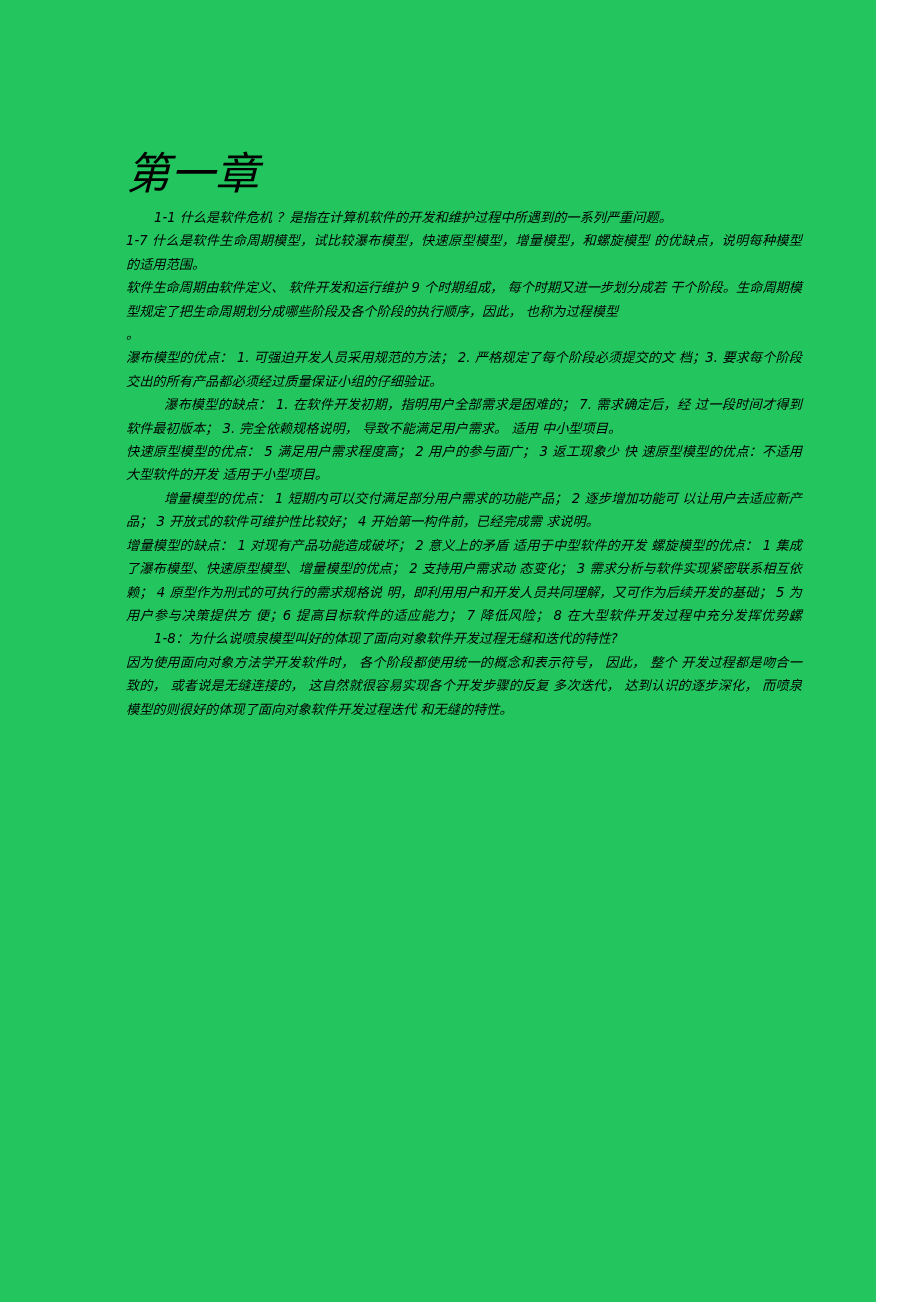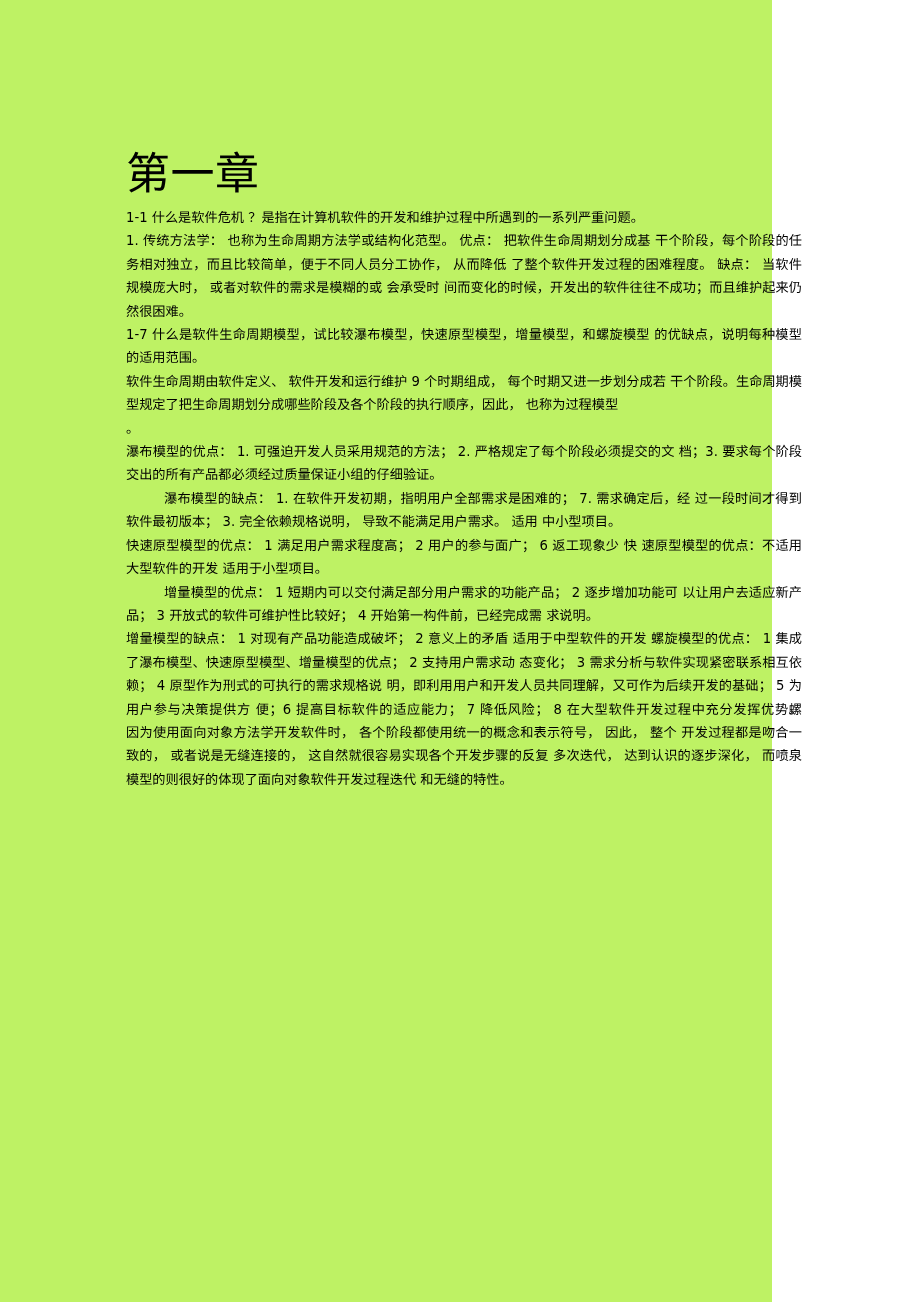--- a/index.html
+++ b/index.html
@@ -12,24 +12,25 @@
     width: 920px;
     height: 1302px;
     overflow: hidden;
     font-family: "DejaVu Sans", "Liberation Sans", sans-serif;
     color: #000000;
     -webkit-font-smoothing: none;
   }
 
   #page {
     position: relative;
-    width: 772px;
+    width: 876px;
     height: 1302px;
-    background: #bef264;
+    background: #22c55e;
     box-sizing: border-box;
+    font-style: italic;
   }
 
   #doc-body {
     position: absolute;
     left: 126px;
     top: 148px;
     width: 676px;
   }
 
   .doc-title {
@@ -55,56 +56,57 @@
     text-indent: 38px;
   }
 
   
   .stretch-last {
     text-align-last: justify;
   }
 
   .nowrap-line {
     white-space: nowrap;
+    margin-left: 28px;
   }
 </style>
 </head>
 <body>
 
 <div id="page">
   <div id="doc-body">
 
     <h1 class="doc-title">第一章</h1>
 
     <p class="para nowrap-line">1-1 什么是软件危机 ？是指在计算机软件的开发和维护过程中所遇到的一系列严重问题。</p>
 
 
 
-    <p class="para">1. 传统方法学： 也称为生命周期方法学或结构化范型。 优点： 把软件生命周期划分成基 干个阶段，每个阶段的任务相对独立，而且比较简单，便于不同人员分工协作， 从而降低 了整个软件开发过程的困难程度。 缺点： 当软件规模庞大时， 或者对软件的需求是模糊的或 会承受时 间而变化的时候，开发出的软件往往不成功；而且维护起来仍然很困难。</p>
 
 
 
 
     <p class="para">1-7 什么是软件生命周期模型，试比较瀑布模型，快速原型模型，增量模型，和螺旋模型 的优缺点，说明每种模型的适用范围。</p>
 
     <p class="para">软件生命周期由软件定义、 软件开发和运行维护 9 个时期组成， 每个时期又进一步划分成若 干个阶段。生命周期模型规定了把生命周期划分成哪些阶段及各个阶段的执行顺序，因此， 也称为过程模型</p>
 
     <p class="para">。</p>
 
     <p class="para">瀑布模型的优点： 1. 可强迫开发人员采用规范的方法； 2. 严格规定了每个阶段必须提交的文 档；3. 要求每个阶段交出的所有产品都必须经过质量保证小组的仔细验证。</p>
 
     <p class="para indent">瀑布模型的缺点： 1. 在软件开发初期，指明用户全部需求是困难的； 7. 需求确定后，经 过一段时间才得到软件最初版本； 3. 完全依赖规格说明， 导致不能满足用户需求。 适用 中小型项目。</p>
 
-    <p class="para">快速原型模型的优点： 1 满足用户需求程度高； 2 用户的参与面广； 6 返工现象少 快 速原型模型的优点：不适用大型软件的开发 适用于小型项目。</p>
+    <p class="para">快速原型模型的优点： 5 满足用户需求程度高； 2 用户的参与面广； 3 返工现象少 快 速原型模型的优点：不适用大型软件的开发 适用于小型项目。</p>
 
     <p class="para indent">增量模型的优点： 1 短期内可以交付满足部分用户需求的功能产品； 2 逐步增加功能可 以让用户去适应新产品； 3 开放式的软件可维护性比较好； 4 开始第一构件前，已经完成需 求说明。</p>
 
     <p class="para stretch-last">增量模型的缺点： 1 对现有产品功能造成破坏； 2 意义上的矛盾 适用于中型软件的开发 螺旋模型的优点： 1 集成了瀑布模型、快速原型模型、增量模型的优点； 2 支持用户需求动 态变化； 3 需求分析与软件实现紧密联系相互依赖； 4 原型作为刑式的可执行的需求规格说 明，即利用用户和开发人员共同理解，又可作为后续开发的基础； 5 为用户参与决策提供方 便；6 提高目标软件的适应能力； 7 降低风险； 8 在大型软件开发过程中充分发挥优势。</p>
 
     <p class="para" style="text-align:right; margin-top:-23.4px;">螺</p>
 
 
+    <p class="para nowrap-line">1-8：为什么说喷泉模型叫好的体现了面向对象软件开发过程无缝和迭代的特性?</p>
 
     <p class="para">因为使用面向对象方法学开发软件时， 各个阶段都使用统一的概念和表示符号， 因此， 整个 开发过程都是吻合一致的， 或者说是无缝连接的， 这自然就很容易实现各个开发步骤的反复 多次迭代， 达到认识的逐步深化， 而喷泉模型的则很好的体现了面向对象软件开发过程迭代 和无缝的特性。</p>
 
 
   </div>
 </div>
 
 </body></html>

